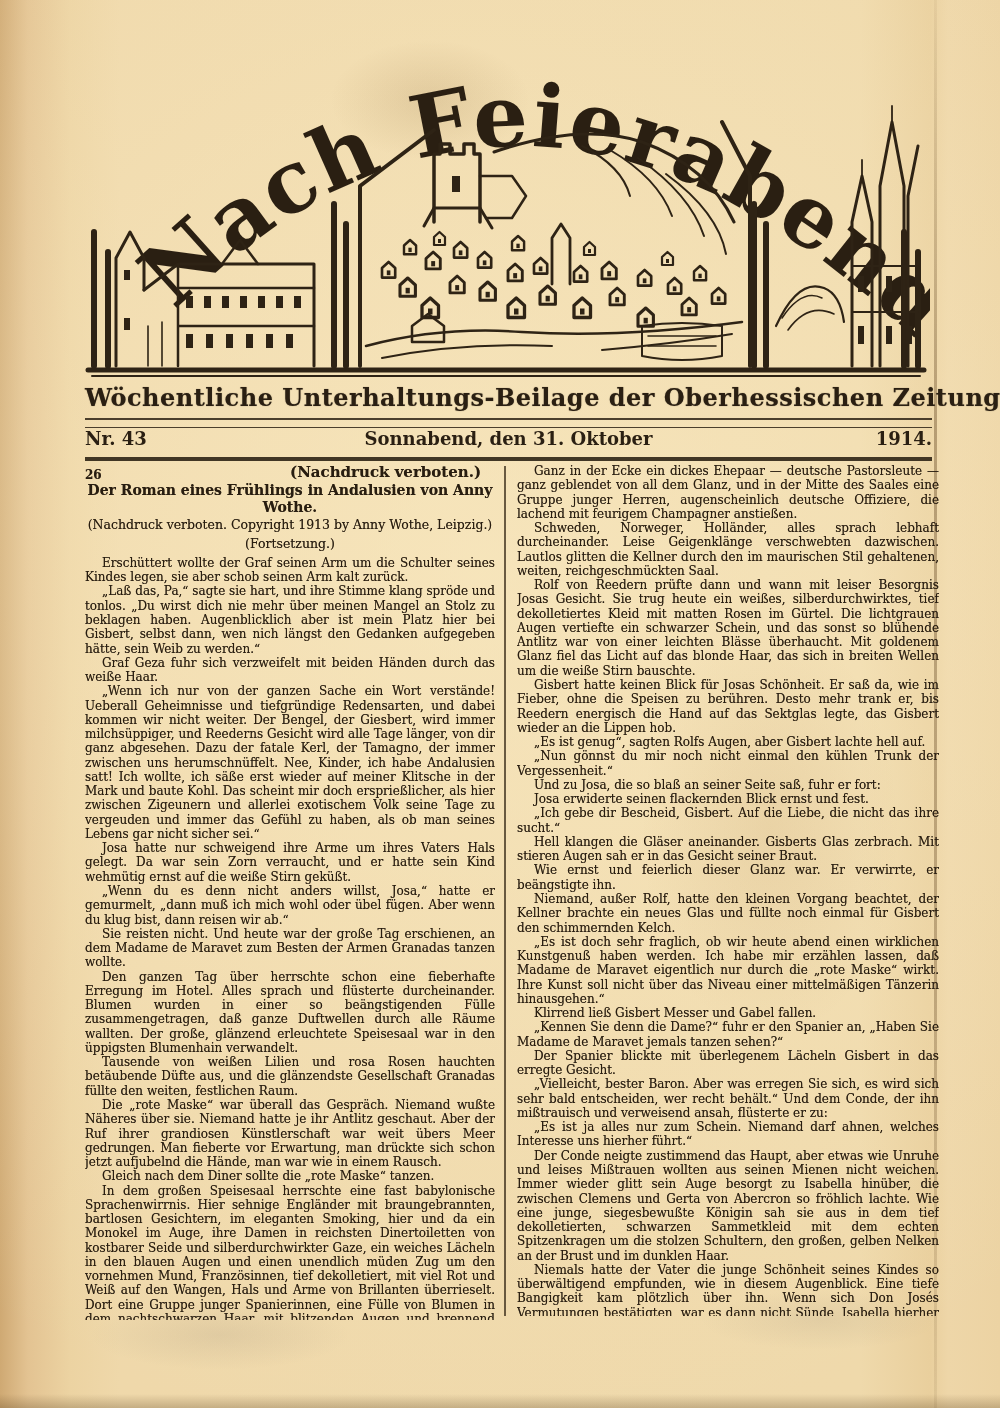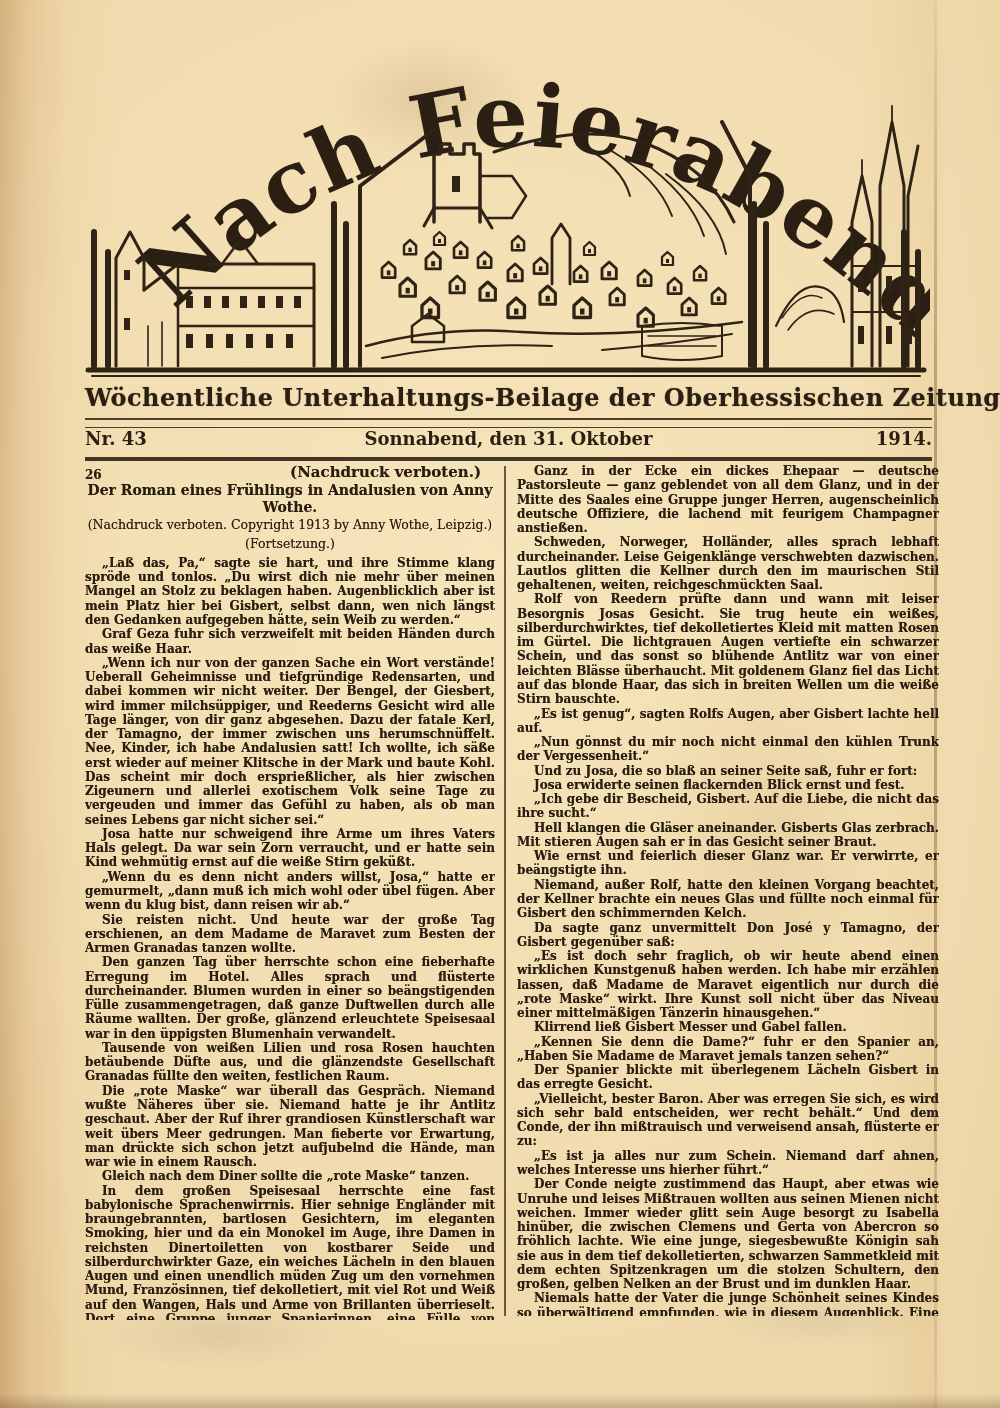--- a/index.html
+++ b/index.html
@@ -43,21 +43,21 @@
   .thick-rule{position:absolute;left:85px;top:457px;width:847px;height:3.5px;background:#2e2315;opacity:.9;}
 
   
   .text-area{position:absolute;left:85px;top:464px;width:852px;height:858px;}
   .col-divider{position:absolute;left:419px;top:2px;width:1.6px;height:850px;background:#3a2c1a;opacity:.75;}
   .col{position:absolute;top:0;overflow:hidden;text-align:justify;
     font-size:12px;line-height:1.19;color:#281d10;
     text-shadow:0 0 .6px rgba(40,29,16,.6);}
   .col-left{left:0;width:410px;height:856px;}
   .col-right{left:432px;width:422px;height:852px;}
-  .para{margin:0;text-indent:17px;hyphens:auto;font-weight:bold;-webkit-hyphens:auto;}
+  .para{margin:0;text-indent:17px;hyphens:auto;-webkit-hyphens:auto;}
   .article-head{text-align:center;margin-bottom:4px;}
   .head-row{display:flex;justify-content:space-between;align-items:flex-end;font-size:12px;font-weight:bold;}
   .head-row .notice{font-size:15px;padding-right:14px;}
   .art-title{font-size:27px;font-weight:bold;margin:3px 0 4px 0;letter-spacing:1px;}
   .art-byline{font-size:14px;font-weight:bold;margin:0 0 3px 0;}
   .art-copy{font-size:12.5px;margin:0 0 2px 0;}
   .art-cont{font-size:12.5px;margin:4px 0 4px 0;}
 </style>
 </head>
 <body>
@@ -205,48 +205,49 @@
       <div class="article-head">
         <div class="head-row">
           <span>26</span>
           <span class="notice">(Nachdruck verboten.)</span>
         </div>
         <div class="art-byline">Der Roman eines Frühlings in Andalusien von Anny Wothe.</div>
         <div class="art-copy">(Nachdruck verboten.  Copyright 1913 by Anny Wothe, Leipzig.)</div>
         <div class="art-cont">(Fortsetzung.)</div>
       </div>
       <div lang="de">
+          <p class="para">Erschüttert wollte der Graf seinen Arm um die Schulter seines Kindes legen, sie aber schob seinen Arm kalt zurück.</p>
           <p class="para">„Laß das, Pa,“ sagte sie hart, und ihre Stimme klang spröde und tonlos. „Du wirst dich nie mehr über meinen Mangel an Stolz zu beklagen haben. Augenblicklich aber ist mein Platz hier bei Gisbert, selbst dann, wen nich längst den Gedanken aufgegeben hätte, sein Weib zu werden.“</p>
           <p class="para">Graf Geza fuhr sich verzweifelt mit beiden Händen durch das weiße Haar.</p>
           <p class="para">„Wenn ich nur von der ganzen Sache ein Wort verstände! Ueberall Geheimnisse und tiefgründige Redensarten, und dabei kommen wir nicht weiter. Der Bengel, der Giesbert, wird immer milchsüppiger, und Reederns Gesicht wird alle Tage länger, von dir ganz abgesehen. Dazu der fatale Kerl, der Tamagno, der immer zwischen uns herumschnüffelt. Nee, Kinder, ich habe Andalusien satt! Ich wollte, ich säße erst wieder auf meiner Klitsche in der Mark und baute Kohl. Das scheint mir doch ersprießlicher, als hier zwischen Zigeunern und allerlei exotischem Volk seine Tage zu vergeuden und immer das Gefühl zu haben, als ob man seines Lebens gar nicht sicher sei.“</p>
           <p class="para">Josa hatte nur schweigend ihre Arme um ihres Vaters Hals gelegt. Da war sein Zorn verraucht, und er hatte sein Kind wehmütig ernst auf die weiße Stirn geküßt.</p>
           <p class="para">„Wenn du es denn nicht anders willst, Josa,“ hatte er gemurmelt, „dann muß ich mich wohl oder übel fügen. Aber wenn du klug bist, dann reisen wir ab.“</p>
           <p class="para">Sie reisten nicht. Und heute war der große Tag erschienen, an dem Madame de Maravet zum Besten der Armen Granadas tanzen wollte.</p>
           <p class="para">Den ganzen Tag über herrschte schon eine fieberhafte Erregung im Hotel. Alles sprach und flüsterte durcheinander. Blumen wurden in einer so beängstigenden Fülle zusammengetragen, daß ganze Duftwellen durch alle Räume wallten. Der große, glänzend erleuchtete Speisesaal war in den üppigsten Blumenhain verwandelt.</p>
           <p class="para">Tausende von weißen Lilien und rosa Rosen hauchten betäubende Düfte aus, und die glänzendste Gesellschaft Granadas füllte den weiten, festlichen Raum.</p>
           <p class="para">Die „rote Maske“ war überall das Gespräch. Niemand wußte Näheres über sie. Niemand hatte je ihr Antlitz geschaut. Aber der Ruf ihrer grandiosen Künstlerschaft war weit übers Meer gedrungen. Man fieberte vor Erwartung, man drückte sich schon jetzt aufjubelnd die Hände, man war wie in einem Rausch.</p>
           <p class="para">Gleich nach dem Diner sollte die „rote Maske“ tanzen.</p>
           <p class="para">In dem großen Speisesaal herrschte eine fast babylonische Sprachenwirrnis. Hier sehnige Engländer mit braungebrannten, bartlosen Gesichtern, im eleganten Smoking, hier und da ein Monokel im Auge, ihre Damen in reichsten Dinertoiletten von kostbarer Seide und silberdurchwirkter Gaze, ein weiches Lächeln in den blauen Augen und einen unendlich müden Zug um den vornehmen Mund, Französinnen, tief dekolletiert, mit viel Rot und Weiß auf den Wangen, Hals und Arme von Brillanten überrieselt. Dort eine Gruppe junger Spanierinnen, eine Fülle von Blumen in dem nachtschwarzen Haar, mit blitzenden Augen und brennend roten Lippen.</p>
         </div>
     </div>
 
     <div class="col col-right">
       <div lang="de">
           <p class="para">Ganz in der Ecke ein dickes Ehepaar — deutsche Pastorsleute — ganz geblendet von all dem Glanz, und in der Mitte des Saales eine Gruppe junger Herren, augenscheinlich deutsche Offiziere, die lachend mit feurigem Champagner anstießen.</p>
           <p class="para">Schweden, Norweger, Holländer, alles sprach lebhaft durcheinander. Leise Geigenklänge verschwebten dazwischen. Lautlos glitten die Kellner durch den im maurischen Stil gehaltenen, weiten, reichgeschmückten Saal.</p>
           <p class="para">Rolf von Reedern prüfte dann und wann mit leiser Besorgnis Josas Gesicht. Sie trug heute ein weißes, silberdurchwirktes, tief dekolletiertes Kleid mit matten Rosen im Gürtel. Die lichtgrauen Augen vertiefte ein schwarzer Schein, und das sonst so blühende Antlitz war von einer leichten Blässe überhaucht. Mit goldenem Glanz fiel das Licht auf das blonde Haar, das sich in breiten Wellen um die weiße Stirn bauschte.</p>
+          <p class="para">Gisbert hatte keinen Blick für Josas Schönheit. Er saß da, wie im Fieber, ohne die Speisen zu berühren. Desto mehr trank er, bis Reedern energisch die Hand auf das Sektglas legte, das Gisbert wieder an die Lippen hob.</p>
           <p class="para">„Es ist genug“, sagten Rolfs Augen, aber Gisbert lachte hell auf.</p>
           <p class="para">„Nun gönnst du mir noch nicht einmal den kühlen Trunk der Vergessenheit.“</p>
           <p class="para">Und zu Josa, die so blaß an seiner Seite saß, fuhr er fort:</p>
           <p class="para">Josa erwiderte seinen flackernden Blick ernst und fest.</p>
           <p class="para">„Ich gebe dir Bescheid, Gisbert. Auf die Liebe, die nicht das ihre sucht.“</p>
           <p class="para">Hell klangen die Gläser aneinander. Gisberts Glas zerbrach. Mit stieren Augen sah er in das Gesicht seiner Braut.</p>
           <p class="para">Wie ernst und feierlich dieser Glanz war. Er verwirrte, er beängstigte ihn.</p>
           <p class="para">Niemand, außer Rolf, hatte den kleinen Vorgang beachtet, der Kellner brachte ein neues Glas und füllte noch einmal für Gisbert den schimmernden Kelch.</p>
-          <p class="para">Da sagte ganz unvermittelt Don José y Tamagno, der Gisbert gegenüber saß:</p>
           <p class="para">„Es ist doch sehr fraglich, ob wir heute abend einen wirklichen Kunstgenuß haben werden. Ich habe mir erzählen lassen, daß Madame de Maravet eigentlich nur durch die „rote Maske“ wirkt. Ihre Kunst soll nicht über das Niveau einer mittelmäßigen Tänzerin hinausgehen.“</p>
           <p class="para">Klirrend ließ Gisbert Messer und Gabel fallen.</p>
           <p class="para">„Kennen Sie denn die Dame?“ fuhr er den Spanier an, „Haben Sie Madame de Maravet jemals tanzen sehen?“</p>
           <p class="para">Der Spanier blickte mit überlegenem Lächeln Gisbert in das erregte Gesicht.</p>
           <p class="para">„Vielleicht, bester Baron. Aber was erregen Sie sich, es wird sich sehr bald entscheiden, wer recht behält.“ Und dem Conde, der ihn mißtrauisch und verweisend ansah, flüsterte er zu:</p>
           <p class="para">„Es ist ja alles nur zum Schein. Niemand darf ahnen, welches Interesse uns hierher führt.“</p>
           <p class="para">Der Conde neigte zustimmend das Haupt, aber etwas wie Unruhe und leises Mißtrauen wollten aus seinen Mienen nicht weichen. Immer wieder glitt sein Auge besorgt zu Isabella hinüber, die zwischen Clemens und Gerta von Abercron so fröhlich lachte. Wie eine junge, siegesbewußte Königin sah sie aus in dem tief dekolletierten, schwarzen Sammetkleid mit dem echten Spitzenkragen um die stolzen Schultern, den großen, gelben Nelken an der Brust und im dunklen Haar.</p>
           <p class="para">Niemals hatte der Vater die junge Schönheit seines Kindes so überwältigend empfunden, wie in diesem Augenblick. Eine tiefe Bangigkeit kam plötzlich über ihn. Wenn sich Don Josés Vermutungen bestätigten, war es dann nicht Sünde, Isabella hierher zu bringen? Und der Conde hatte plötzlich die Empfindung, als müßte er sein Kind weit, weit</p>
         </div>
     </div>

